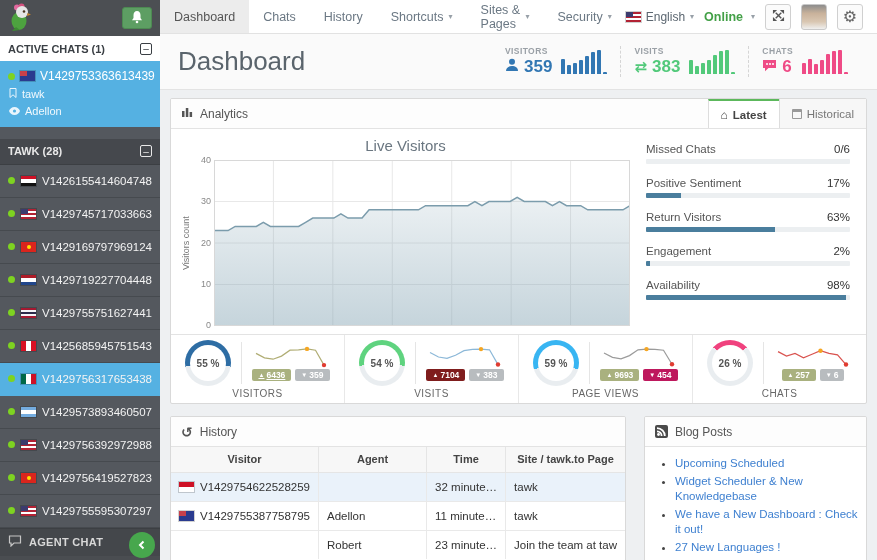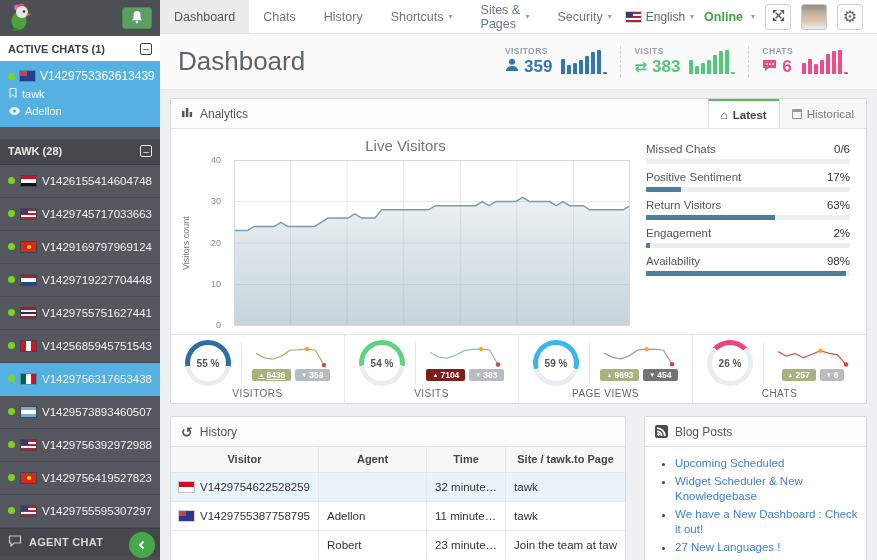--- a/index.html
+++ b/index.html
@@ -54,26 +54,26 @@
 .ph-title{display:flex;align-items:center;gap:7px;font-size:12px;color:#555}
 .hist-icon{font-size:14px;color:#555;font-weight:bold;line-height:1}
 .an-tabs{display:flex;align-self:stretch}
 .an-tab{display:flex;align-items:center;gap:5px;padding:0 12px;font-size:11.5px;color:#777;background:#f7f7f7;border-left:1px solid #ddd;cursor:pointer}
 .an-tab.active{background:#fff;border-top:2px solid #5cb85c;color:#444;font-weight:bold}
 .home-glyph{font-size:12px}
 .cal-icon{width:10px;height:10px;border:1px solid #999;border-top:3px solid #999;border-radius:1px;display:inline-block}
 .an-body{display:flex;padding:6px 0 8px}
 .chart-wrap{flex:1;padding:0 4px 0 10px;min-width:0}
 .chart-title{text-align:center;font-size:15px;color:#6a7680;margin:2px 0 6px}
-.chart-area{display:flex;gap:13px}
+.chart-area{display:flex;gap:3px}
 .ylab{writing-mode:vertical-rl;transform:rotate(180deg);font-size:9px;color:#777;text-align:center}
 .yaxis{display:flex;flex-direction:column;justify-content:space-between;text-align:right;font-size:9px;color:#888;width:17px;margin:-4px 0;line-height:1}
 .area-svg{flex:1;display:block}
 .metrics{width:232px;padding:8px 16px 0 12px;display:flex;flex-direction:column;flex-shrink:0}
-.metric{margin-bottom:7px}
+.metric{margin-bottom:13px}
 .metric-row{display:flex;justify-content:space-between;font-size:11.5px;color:#555;margin-bottom:4px}
 .metric-val{color:#333}
 .mbar{height:5px;background:#eceff1;border-radius:1px;overflow:hidden}
 .mbar i{display:block;height:100%;background:#4a7e9d}
 .gauges{display:flex;border-top:1px solid #e3e3e3}
 .gauge-cell{flex:1;border-left:1px solid #e8e8e8;padding:5px 2px 4px;display:flex;flex-direction:column;align-items:center}
 .gauge-cell:first-child{border-left:none}
 .g-top{display:flex;align-items:center;gap:10px}
 .donut{width:46px;height:46px;border-radius:50%;position:relative;display:flex;align-items:center;justify-content:center}
 .donut .hole{position:absolute;inset:5px;background:#fff;border-radius:50%}
@@ -520,21 +520,21 @@
                 </div>
                 <span class="g-div"></span>
                 <div class="g-right">
                   <svg width="78" height="26">
                     <polyline points="4.0,8.0 12.5,12.4 21.0,13.8 29.5,10.6 38.0,4.8 46.5,4.1 55.0,4.4 63.5,5.2 72.0,19.2" fill="none" stroke="#9b9b9b" stroke-width="1.2"></polyline>
                     <circle cx="46.5" cy="4.08" r="2.2" fill="#f5a623"></circle>
                     <circle cx="72" cy="19.2" r="2.2" fill="#e03c31"></circle>
                   </svg>
                   <div class="badges">
                     <span class="badge up" style="background: rgb(169, 177, 127);"><i>▲</i>9693</span>
-                    <span class="badge down" style="background: #737373;"><i>▼</i>454</span>
+                    <span class="badge down" style="background: #be185d;"><i>▼</i>454</span>
                   </div>
                 </div>
               </div>
               <div class="g-label">PAGE VIEWS</div>
             </div>
             <div class="gauge-cell">
               <div class="g-top">
                 <div class="donut" style="background: conic-gradient(from -46.8deg, rgb(240, 66, 126) 93.6deg, rgb(233, 237, 240) 0deg);">
                   <span class="hole"></span>
                   <span class="g-pct">26 %</span>

